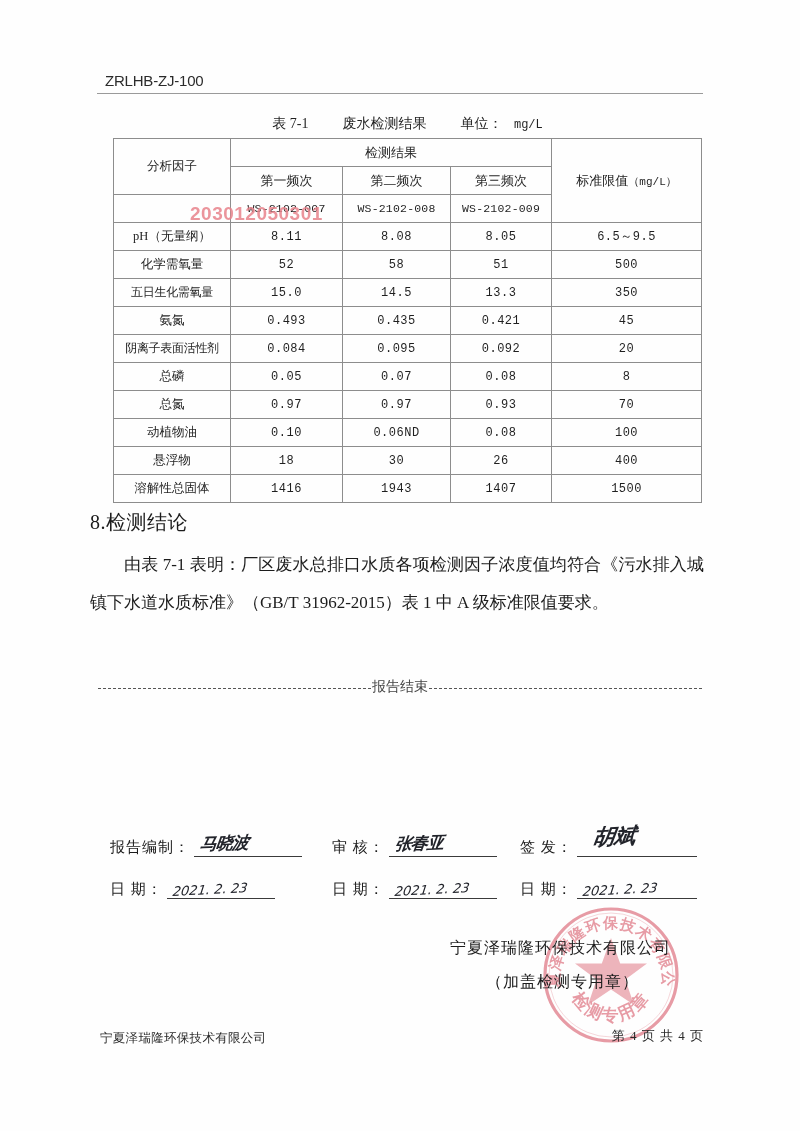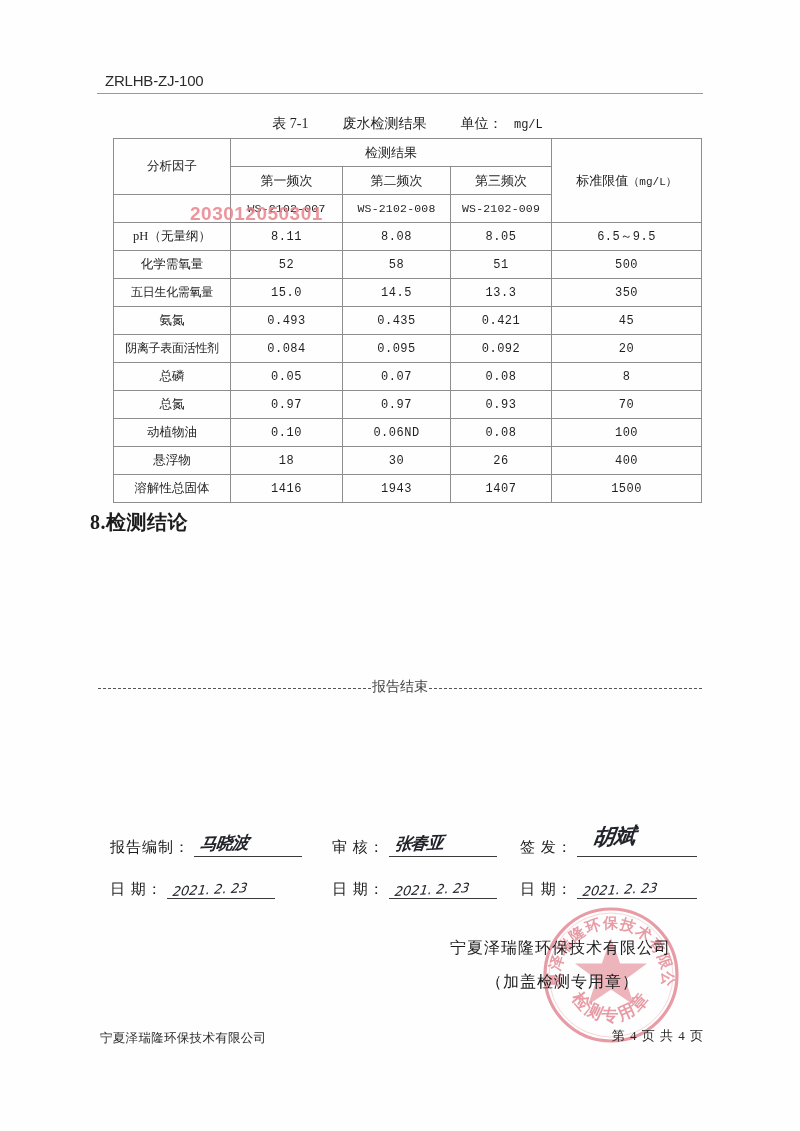--- a/index.html
+++ b/index.html
@@ -132,21 +132,21 @@
     letter-spacing: 0.5px;
     pointer-events: none;
   }
 
   
   .concl-head {
     position: absolute;
     left: 90px;
     top: 509px;
     font-size: 20px;
-    font-weight: bold;
+    font-weight: normal;
     letter-spacing: 0.5px;
   }
   .concl-body {
     position: absolute;
     left: 90px;
     top: 546px;
     width: 614px;
     font-size: 17px;
     line-height: 38px;
     text-align: justify;
@@ -399,20 +399,21 @@
           <td class="num">1407</td>
           <td class="num">1500</td>
         </tr>
       </tbody>
     </table>
   </div>
 
   <div class="cma-num">203012050301</div>
 
   <div class="concl-head">8.检测结论</div>
+  <div class="concl-body">由表 7-1 表明：厂区废水总排口水质各项检测因子浓度值均符合《污水排入城镇下水道水质标准》（GB/T 31962-2015）表 1 中 A 级标准限值要求。</div>
 
   <div class="endline">
     <span class="dashes"></span>
     <span class="endtxt">报告结束</span>
     <span class="dashes"></span>
   </div>
 
   <div class="sig-block">
     <div class="sig-row">
       <span class="sig-cell" style="left:0px;">

